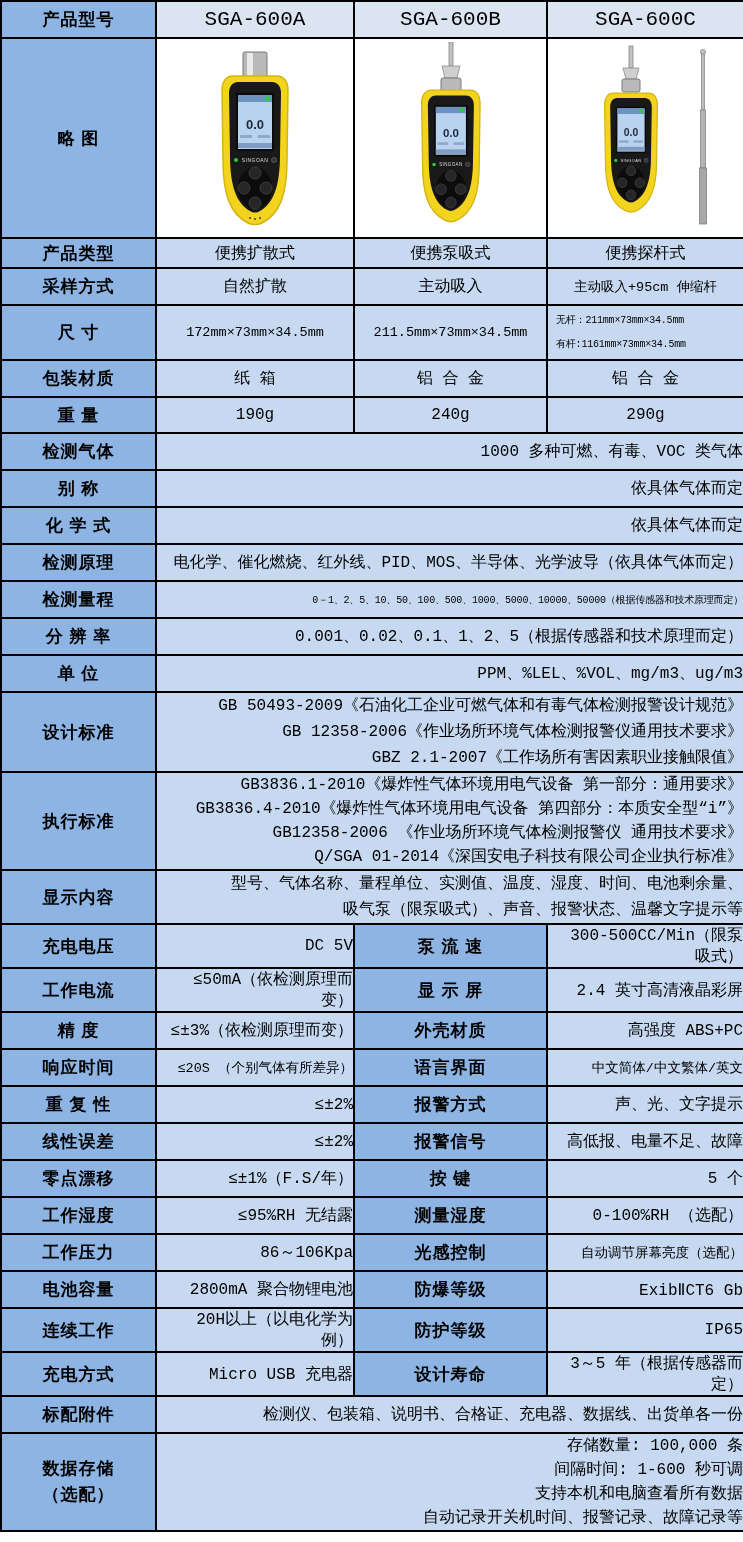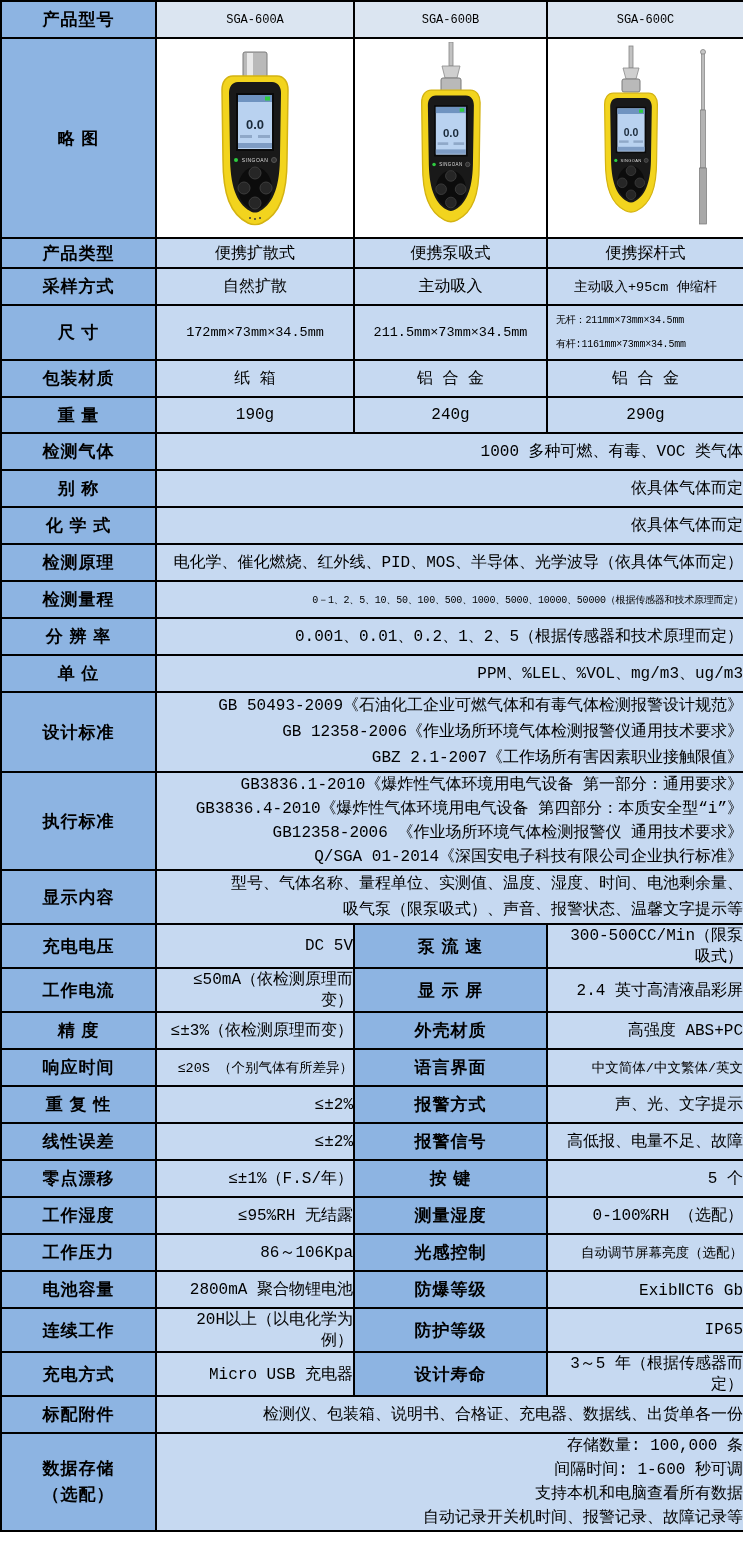--- a/index.html
+++ b/index.html
@@ -1,20 +1,20 @@
 <!DOCTYPE html>
 <html><head>
 <meta charset="utf-8">
 <style>
   html,body{margin:0;padding:0;background:#fff;}
   body{width:743px;font-family:"Liberation Sans","DejaVu Sans",sans-serif;color:#000;}
   table{border-collapse:collapse;width:743px;table-layout:fixed;}
   td{border:2px solid #000;padding:0;overflow:hidden;vertical-align:middle;}
   .lbl{background:#8db4e2;font-weight:bold;font-size:17px;text-align:center;letter-spacing:1px;margin-top:36px;}
-  .hval{background:#dbe5f1;text-align:center;font-family:"Liberation Mono","DejaVu Sans Mono",monospace;font-size:12px;}
+  .hval{background:#dbe5f1;text-align:center;font-family:"Liberation Mono","DejaVu Sans Mono",monospace;font-size:21px;}
   .val{background:#c6d9f1;font-family:"Liberation Mono","DejaVu Sans Mono",monospace;font-size:16px;}
   .center{text-align:center;}
   .left{text-align:right;padding-left:12px;}
   .pl8{padding-left:8px;}
   .fs13{font-size:10px;letter-spacing:-0.2px;white-space:nowrap;}
   .fs135{font-size:13.5px;}
   .img-cell{background:#ffffff;text-align:center;vertical-align:middle;}
   .lines div{line-height:24px;}
   .lines3 div{line-height:26px;}
   .lines2 div{line-height:26px;}
@@ -178,21 +178,21 @@
   <tr style="height:37px">
     <td class="lbl">检测原理</td>
     <td class="val left" colspan="3">电化学、催化燃烧、红外线、PID、MOS、半导体、光学波导（依具体气体而定）</td>
   </tr>
   <tr style="height:37px">
     <td class="lbl">检测量程</td>
     <td class="val left fs13" colspan="3">0－1、2、5、10、50、100、500、1000、5000、10000、50000（根据传感器和技术原理而定）</td>
   </tr>
   <tr style="height:37px">
     <td class="lbl">分 辨 率</td>
-    <td class="val left" colspan="3">0.001、0.01、0.2、1、2、5（根据传感器和技术原理而定）</td>
+    <td class="val left" colspan="3">0.001、0.02、0.1、1、2、5（根据传感器和技术原理而定）</td>
   </tr>
   <tr style="height:37px">
     <td class="lbl">单    位</td>
     <td class="val left" colspan="3">PPM、%LEL、%VOL、mg/m3、ug/m3</td>
   </tr>
 
   <tr style="height:80px">
     <td class="lbl">设计标准</td>
     <td class="val left lines lines3" colspan="3">
       <div>GB 50493-2009《石油化工企业可燃气体和有毒气体检测报警设计规范》</div>

